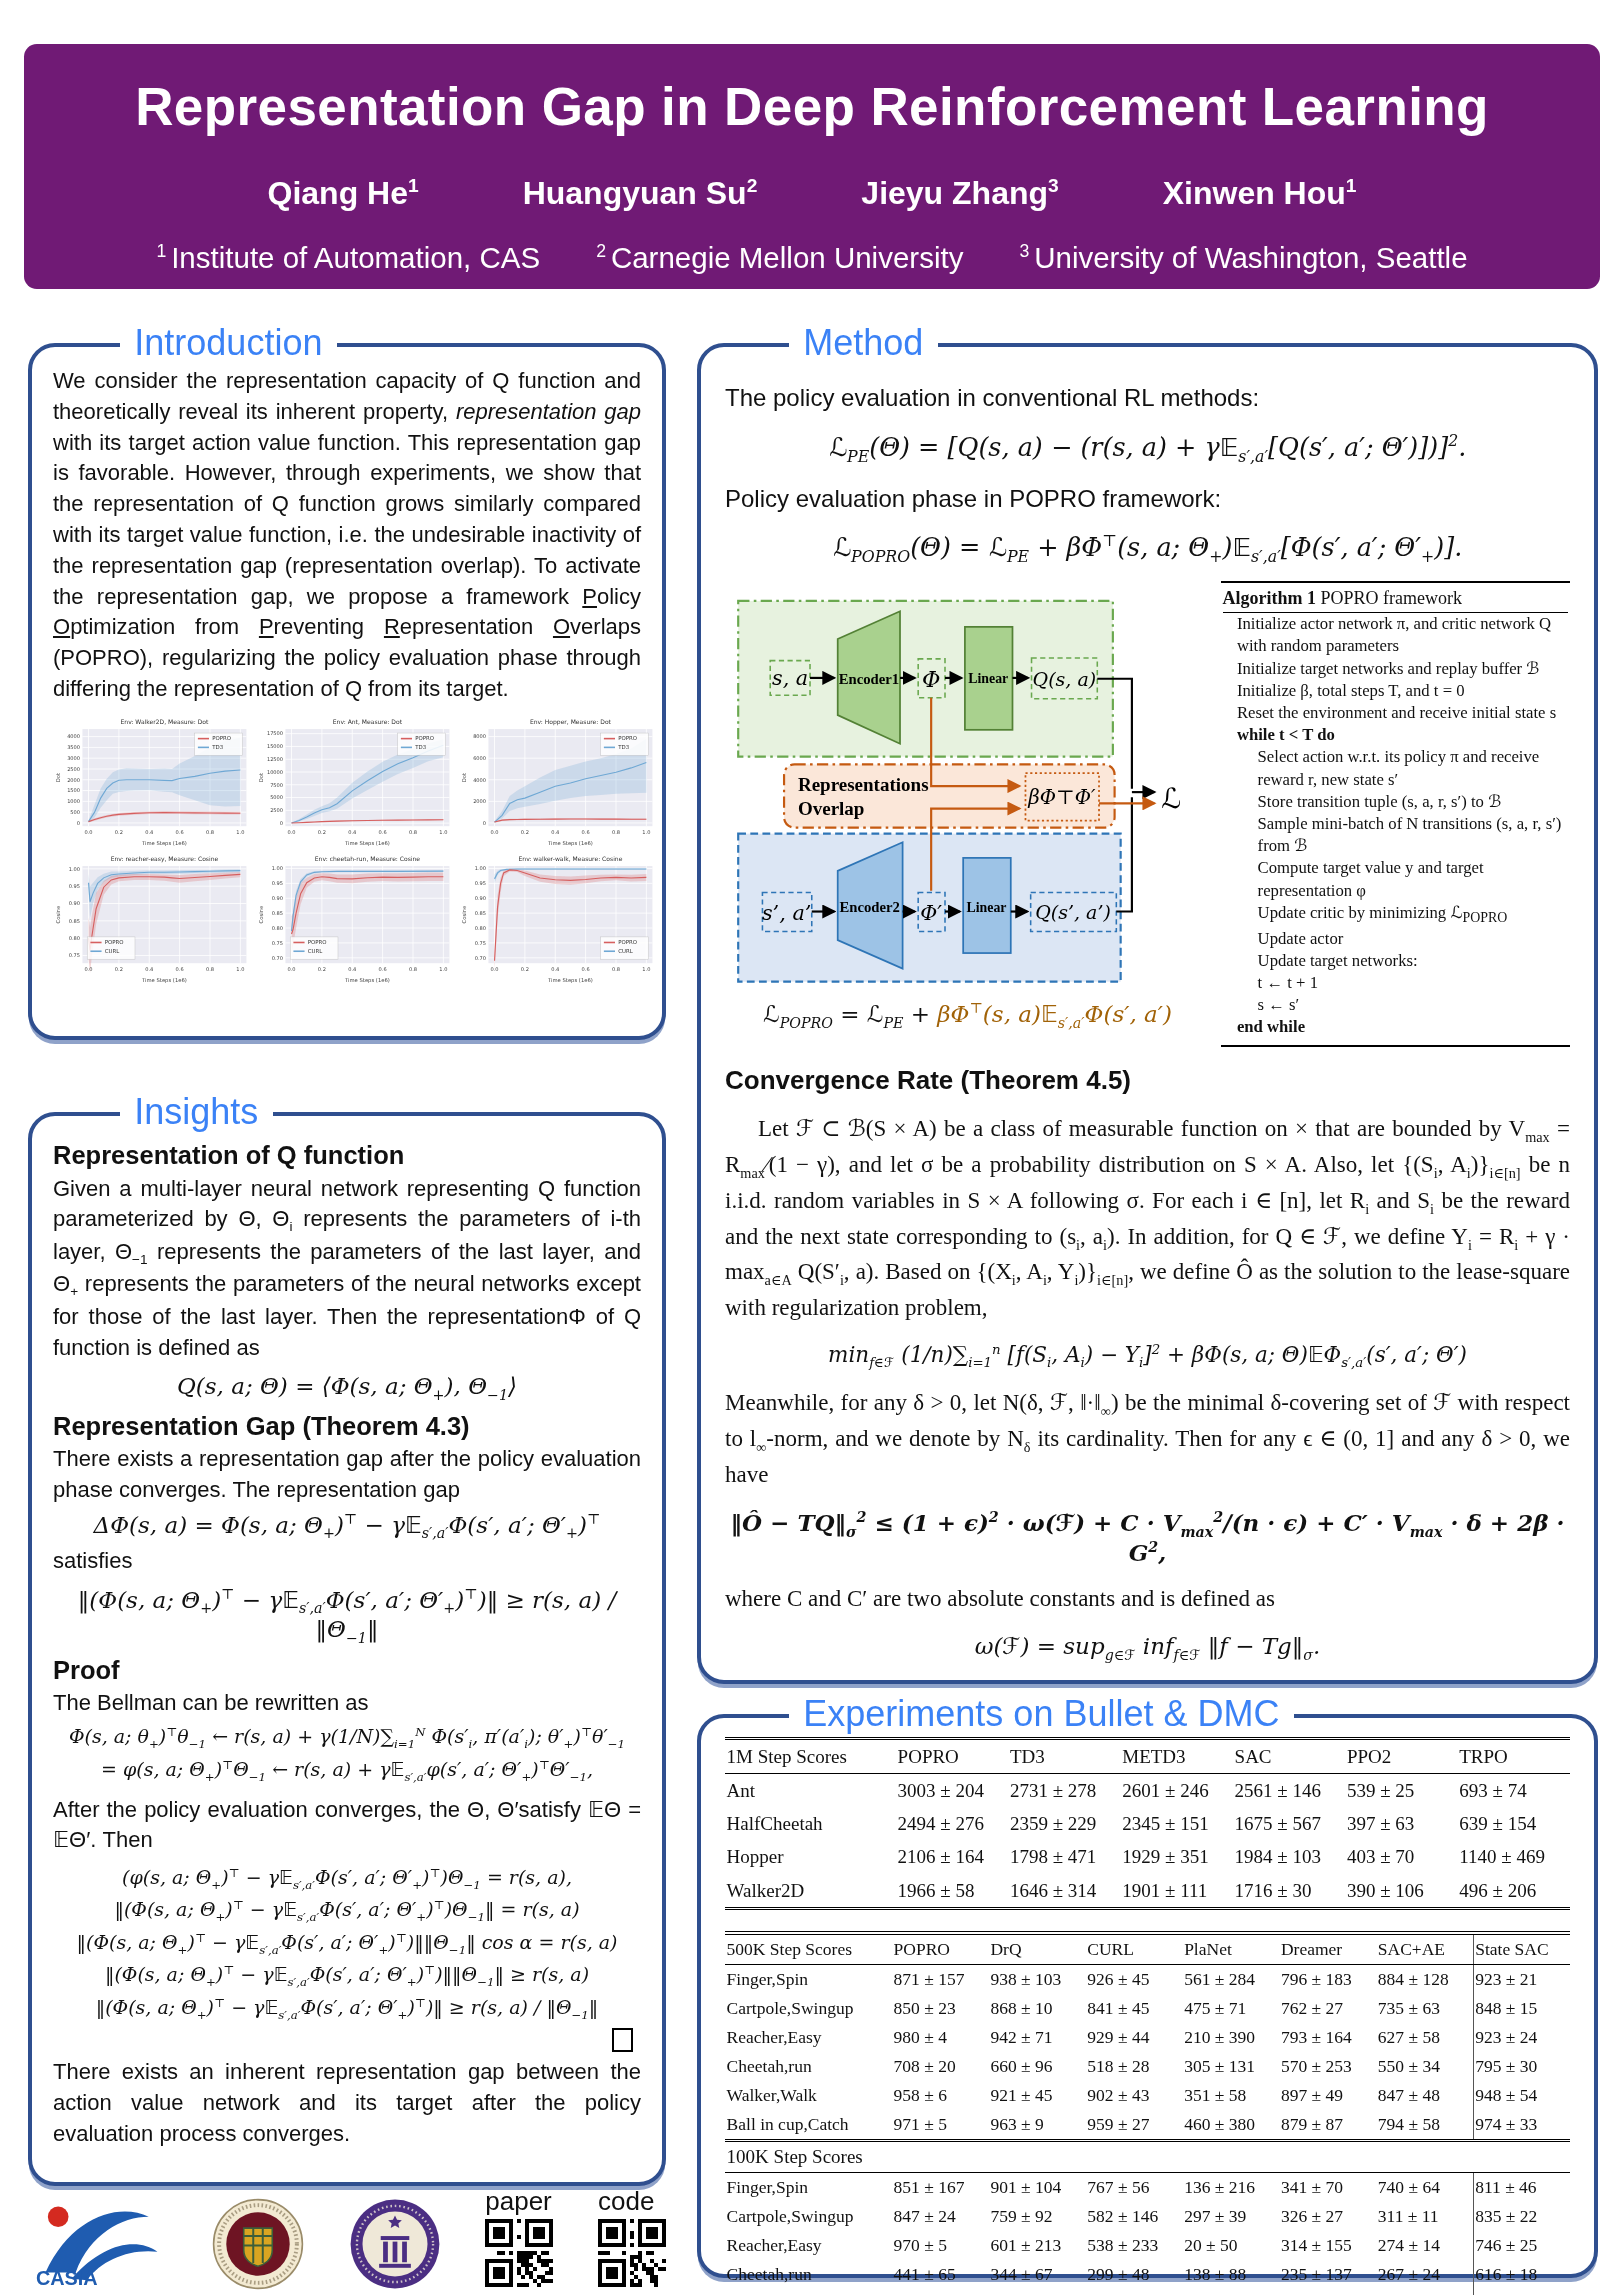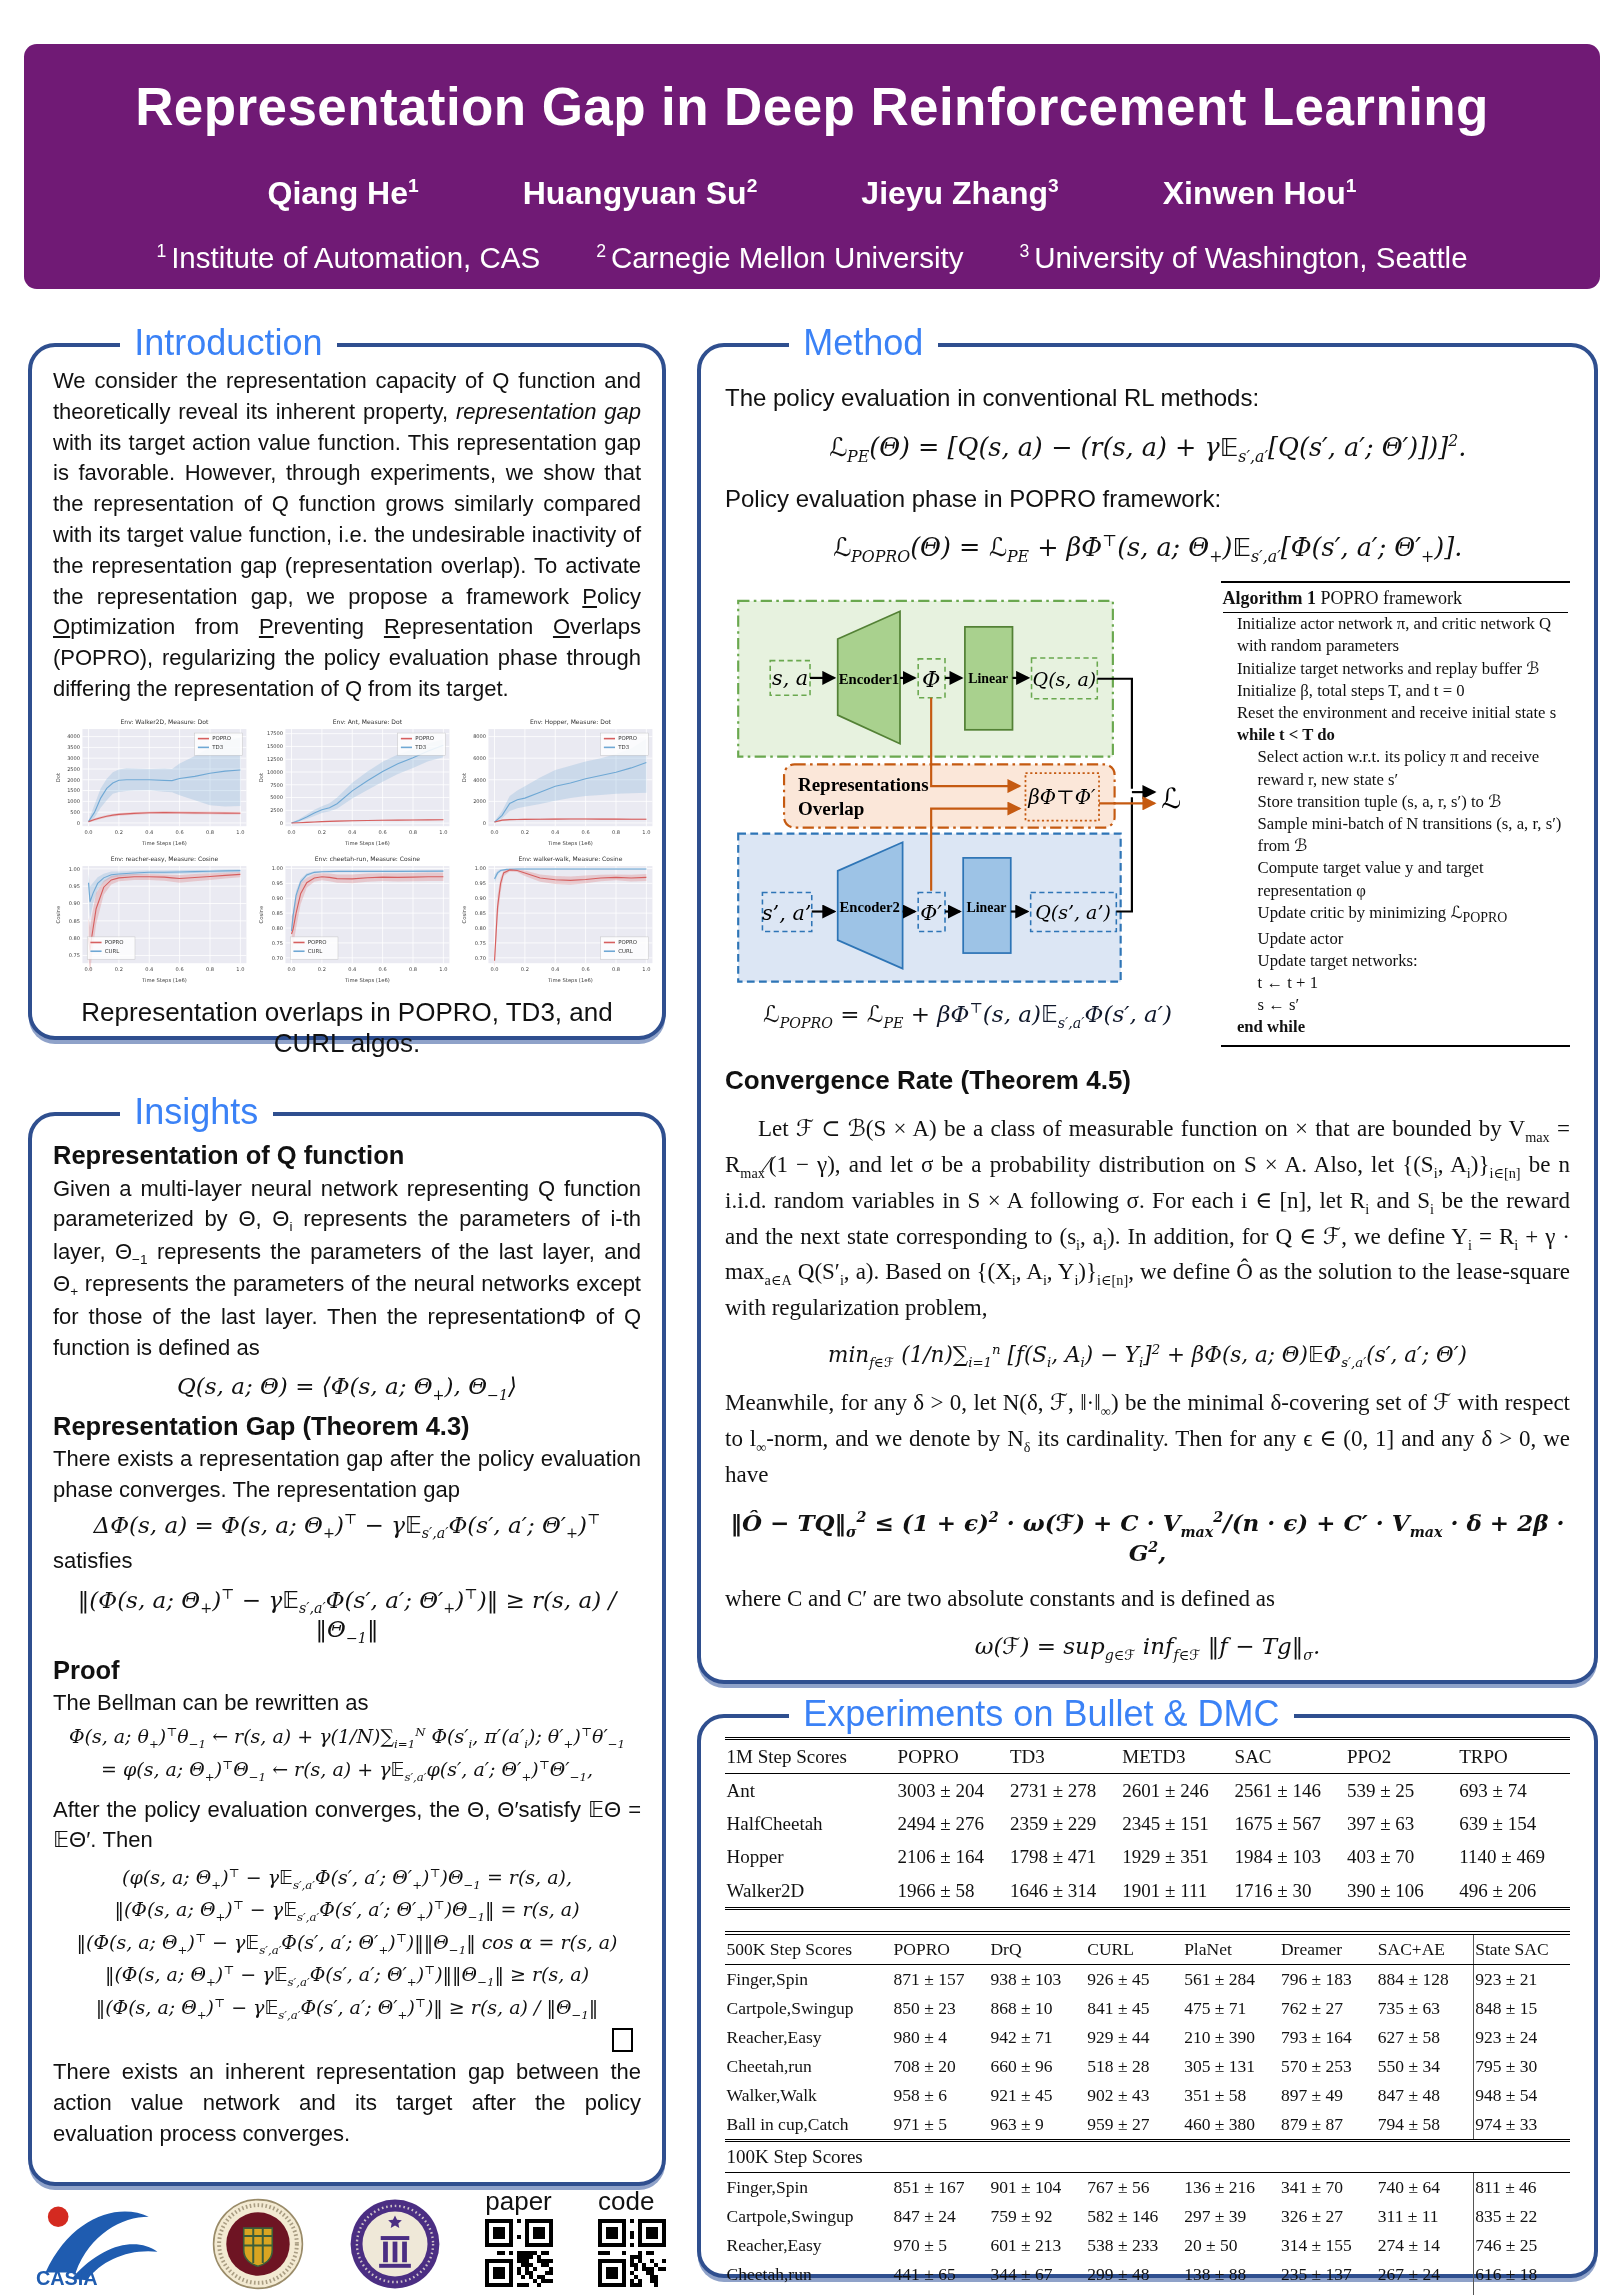--- a/index.html
+++ b/index.html
@@ -46,21 +46,21 @@
   
   #charts-grid { display:grid; grid-template-columns:repeat(3,199px); gap:4.8px 4px;
                  margin-top:11px; }
   .caption { font-size:26px; text-align:center; margin-top:12.8px; }
 
   
   .diag-row { display:flex; gap:11px; align-items:flex-start; margin-top:4.8px; }
   .diag-col { width:485px; }
   .red-eq { font-family:"DejaVu Serif","DejaVu Sans",serif; font-style:italic;
             font-size:23px; text-align:center; margin-top:4.8px; }
-  .red-eq .red { color:#0f172a; }
+  .red-eq .red { color:#a16207; }
 
   
   .algo { width:355px; font-family:"Liberation Serif","DejaVu Serif","DejaVu Sans",serif;
           border-top:2.4px solid #000; border-bottom:2.4px solid #000; padding:3.2px 1.6px 6.4px 1.6px; }
   .algo-title { font-size:18px; border-bottom:1.6px solid #000; padding:1.6px 0 3.2px 0; }
   .algo-line  { font-size:16.7px; line-height:1.33; }
   .algo-line.i1 { padding-left:14.3px; }
   .algo-line.i2 { padding-left:35px; }
   .algo-line.b  { font-weight:bold; }
 
@@ -351,21 +351,20 @@
           <text x="140" y="10" font-size="7.6" fill="#333" text-anchor="middle">Env: walker-walk, Measure: Cosine</text>
           <text x="140" y="162" font-size="6.6" fill="#444" text-anchor="middle">Time Steps (1e6)</text>
           <text x="9" y="77" font-size="6.6" fill="#444" text-anchor="middle" transform="rotate(-90 9 77)">Cosine</text>
           <rect x="178" y="105" width="60" height="28" fill="#ffffff" opacity="0.85" stroke="#bbb" stroke-width="0.6"></rect>
           <line x1="182" x2="196" y1="112" y2="112" stroke="#d65f5f" stroke-width="2"></line>
           <text x="200" y="114" font-size="6.8" fill="#333">POPRO</text>
           <line x1="182" x2="196" y1="123" y2="123" stroke="#6fa8d4" stroke-width="2"></line>
           <text x="200" y="125" font-size="6.8" fill="#333">CURL</text>
         </svg>
       </div>
-    <div class="caption">Representation overlaps in POPRO, TD3, and CURL algos.</div>
   </div>
 </div>
 
 <div class="panel" id="insights-panel">
   <div class="panel-title">Insights</div>
   <div class="pad">
     <div class="h-bold">Representation of Q function</div>
     <div class="sans-p mparse">Given a multi-layer neural network representing Q function parameterized by Θ, Θ<sub>i</sub> represents the parameters of i-th layer, Θ<sub>−1</sub> represents the parameters of the last layer,  and Θ<sub>+</sub> represents the parameters of the neural networks except for those of the last layer. Then the representationΦ of Q function is defined as</div>
     <div class="eq">Q(s, a; Θ) = ⟨Φ(s, a; Θ<sub>+</sub>), Θ<sub>−1</sub>⟩</div>
     <div class="h-bold">Representation Gap (Theorem 4.3)</div>

